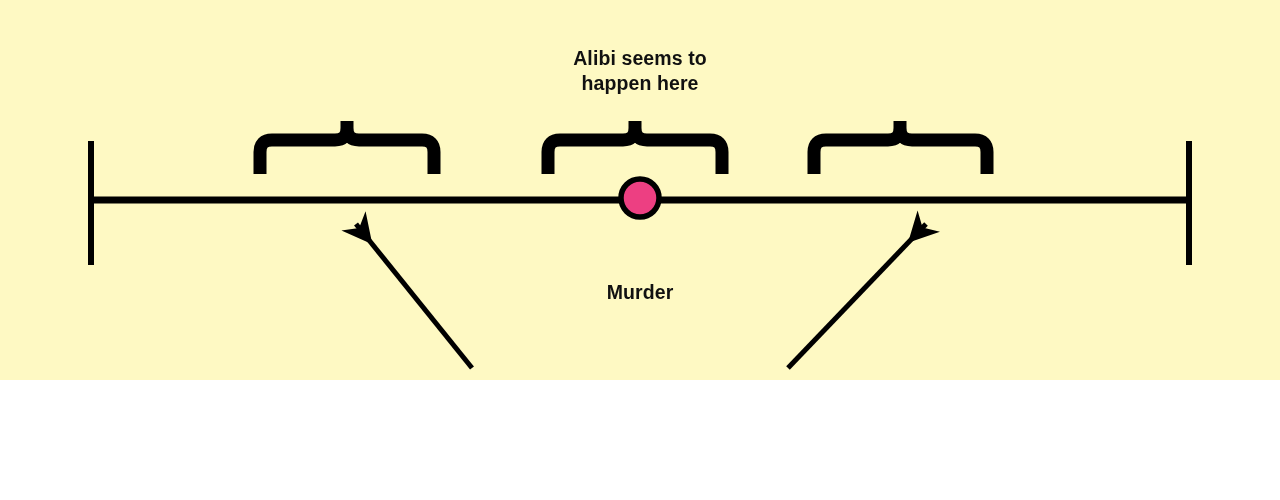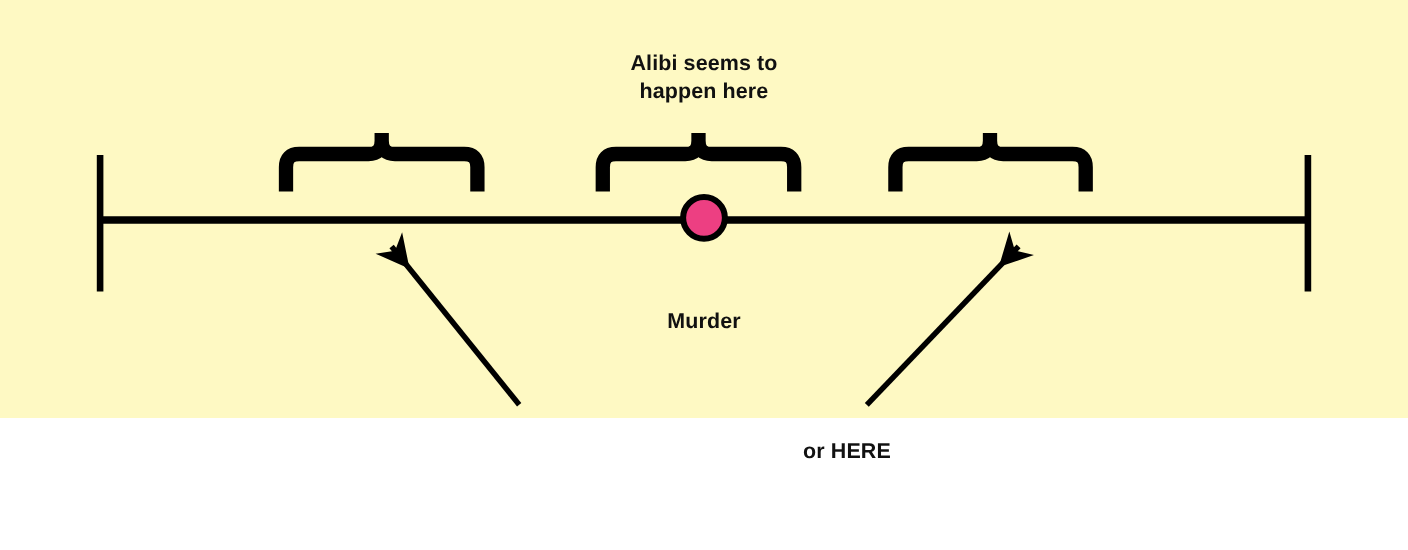--- a/index.html
+++ b/index.html
@@ -137,15 +137,14 @@
     </g>
 
   </svg>
 
   <div class="label" id="label-alibi-seems">Alibi seems to
 happen here</div>
 
   <div class="label" id="label-murder">Murder</div>
 
 
-  <div class="label" id="label-or-here">or HERE</div>
 
 </div>
 
 </body></html>

